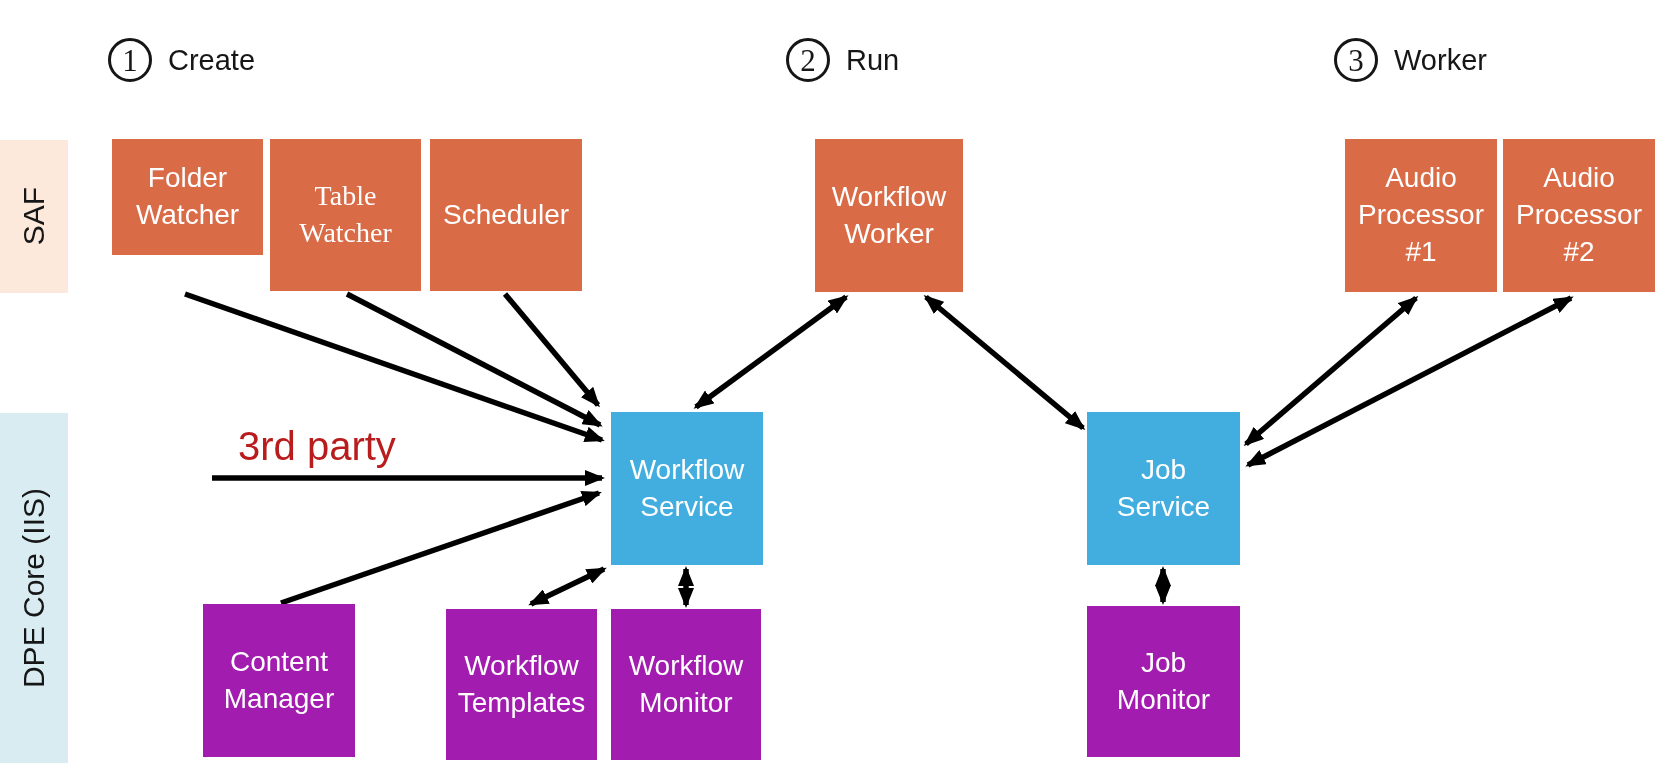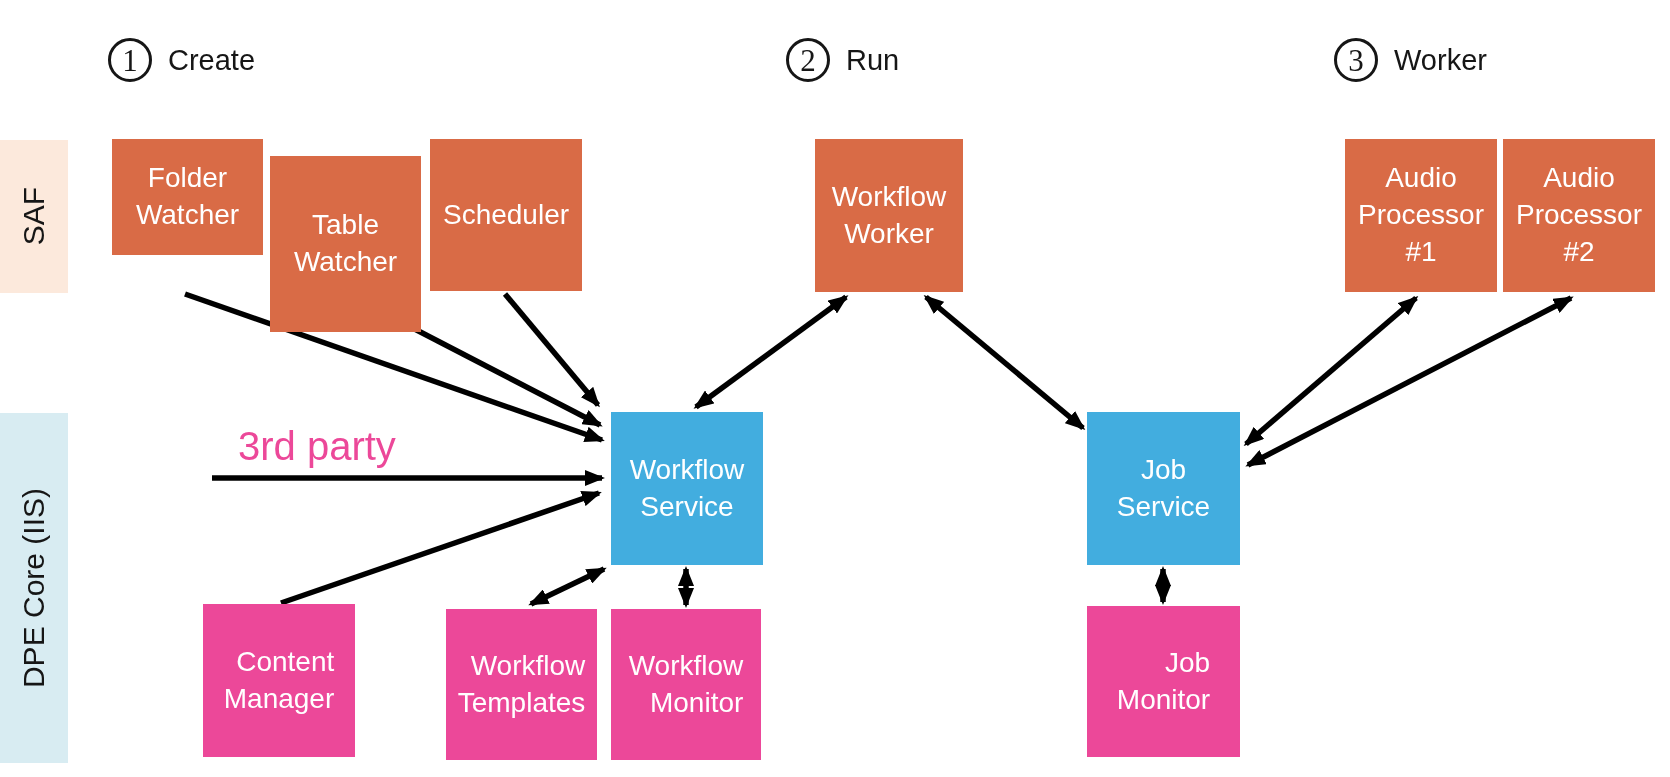--- a/index.html
+++ b/index.html
@@ -36,38 +36,38 @@
   .lane-dpe{top:413px;height:350px;background:#D8ECF2;}
 
   .node{
     position:absolute;box-sizing:border-box;
     display:flex;align-items:center;justify-content:center;
     color:#ffffff;font-size:28px;line-height:1.32;text-align:center;
     white-space:pre-line;
   }
   .node.orange{background:#D96B46;}
   .node.lightblue{background:#42ADDF;}
-  .node.darkblue{background:#ec4899;text-align:right;}
+  .node.darkblue{background:#a21caf;}
 
   .n-folder   {left:112px; top:139px; width:151px; height:116px;}
-  .n-table    {left:270px; top:156px; width:151px; height:176px;}
+  .n-table    {left:270px; top:139px; width:151px; height:152px;font-family:Liberation Serif, serif;}
   .n-sched    {left:430px; top:139px; width:152px; height:152px;}
   .n-worker   {left:815px; top:139px; width:148px; height:153px;}
   .n-audio1   {left:1345px;top:139px; width:152px; height:153px;}
   .n-audio2   {left:1503px;top:139px; width:152px; height:153px;}
   .n-wfs      {left:611px; top:412px; width:152px; height:153px;}
   .n-jobsvc   {left:1087px;top:412px; width:153px; height:153px;}
   .n-content  {left:203px; top:604px; width:152px; height:153px;}
   .n-templates{left:446px; top:609px; width:151px; height:151px;}
   .n-monitor  {left:611px; top:609px; width:150px; height:151px;}
   .n-jobmon   {left:1087px;top:606px; width:153px; height:151px;}
 
   .third-party{
     position:absolute;left:238px;top:426px;
-    font-size:40px;color:#ec4899;line-height:1;
+    font-size:40px;color:#b91c1c;line-height:1;
   }
 </style>
 </head>
 <body>
 
 <div class="canvas">
 
   <svg class="arrows" viewBox="0 0 1670 777" xmlns="http://www.w3.org/2000/svg">
     <defs>
       <marker id="ah" viewBox="0 0 20 16" refX="17" refY="8" markerWidth="20" markerHeight="16" markerUnits="userSpaceOnUse" orient="auto-start-reverse">

